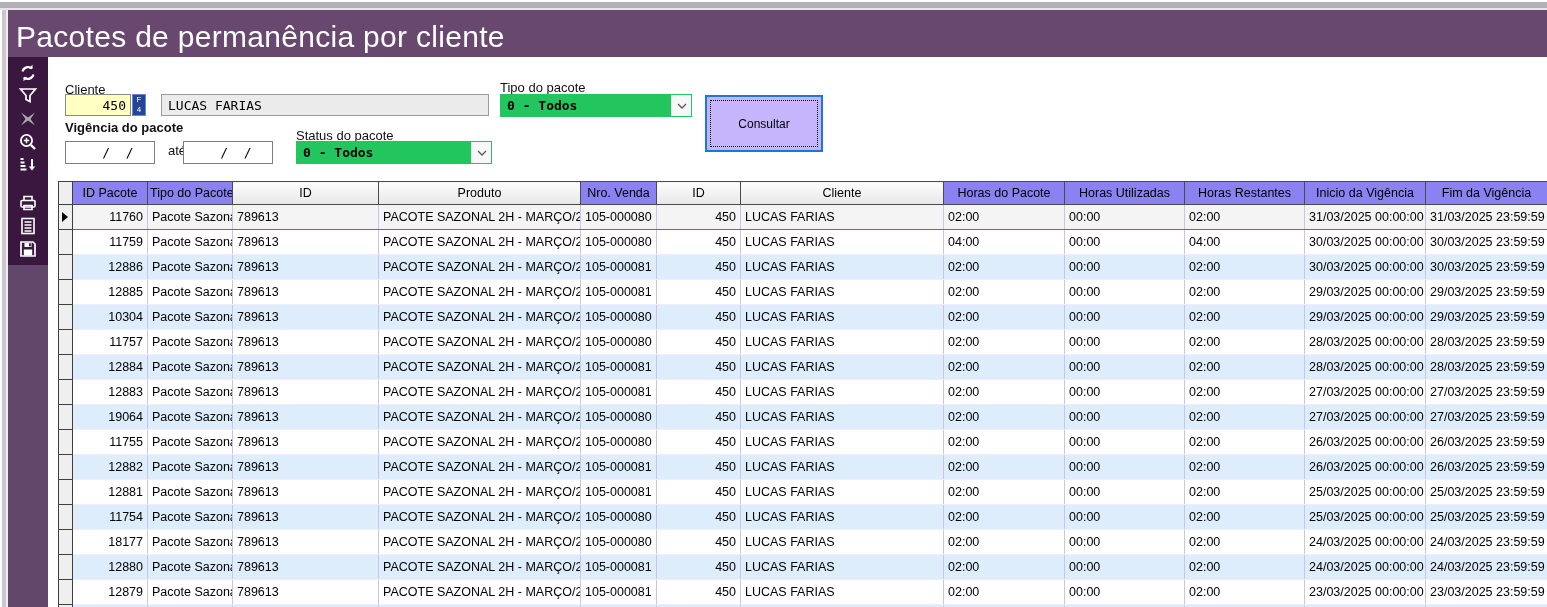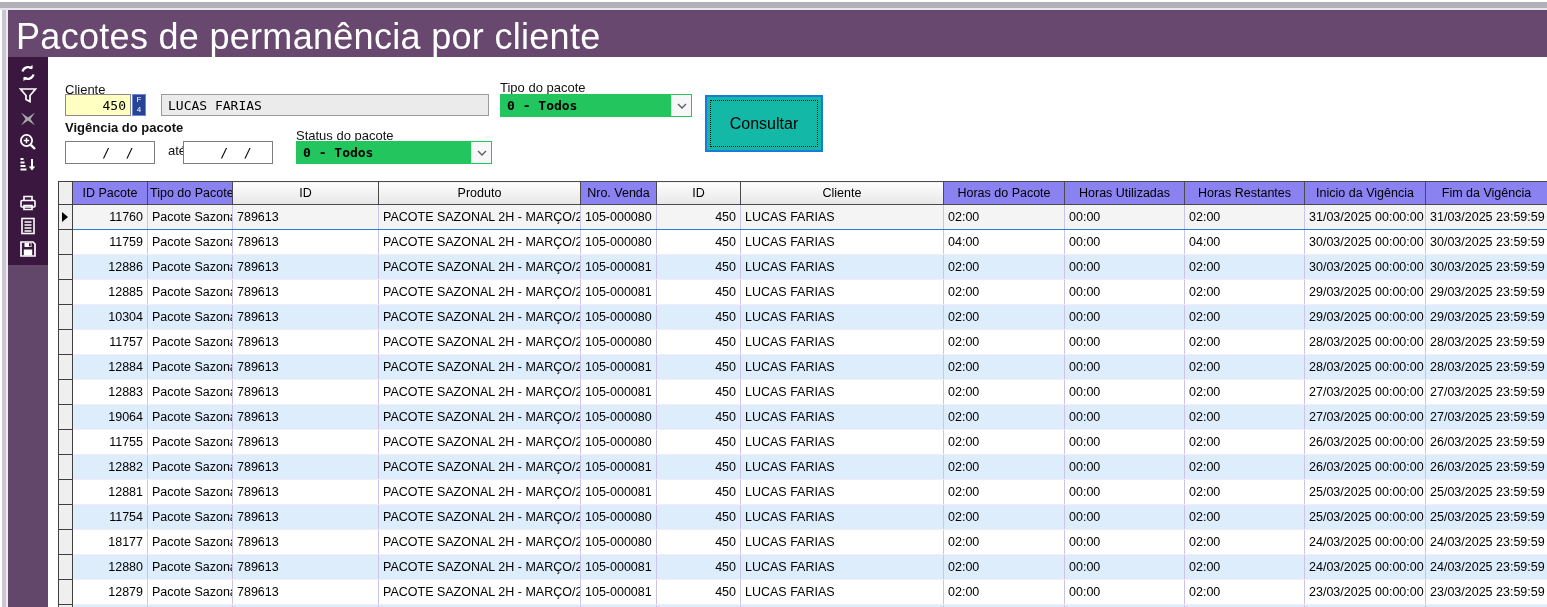--- a/index.html
+++ b/index.html
@@ -19,21 +19,21 @@
   }
   .left-band {
     position:absolute; left:0; top:0; width:8px; height:100%;
     background:linear-gradient(to right,#ffffff 0 2px,#cbc6cf 2px 6px,#efedf1 6px 8px);
     z-index:4;
   }
 
   .titlebar {
     position:absolute; left:8px; top:10px; right:0; height:54px;
     background:#68486f; color:#ffffff; display:flex; align-items:center;
-    padding-left:8px; font-size:36px; font-weight:300; letter-spacing:.3px;
+    padding-left:8px; font-size:30px; font-weight:300; letter-spacing:.3px;
   }
 
   
   .sidebar { position:absolute; left:8px; top:57px; width:40px; bottom:0; }
   .sidebar-dark {
     position:absolute; left:0; top:0; width:40px; height:208px; background:#3a173f;
     display:flex; flex-direction:column; align-items:center; padding-top:5px;
   }
   .sidebar-light { position:absolute; left:0; top:208px; width:40px; bottom:0; background:#63476b; }
   .tool-btn {
@@ -61,21 +61,21 @@
   .cliente-name { left:113px; top:37px; width:328px; height:22px; background:#ecebec; border-color:#9a9aa0; padding-left:6px; }
   .date-box { width:90px; height:23px; justify-content:center; border-color:#7e7e7e; }
   .combo { border-color:#767676; padding-left:7px; font-weight:bold; position:absolute; background:#22c55e;
     font-family:"DejaVu Sans Mono","Liberation Mono",monospace; font-size:13px; display:flex; align-items:center; cursor:default; }
   .combo .chev {
     position:absolute; right:1px; top:1px; bottom:1px; width:20px; background:#f7f6f8;
     display:flex; align-items:center; justify-content:center; border-left:1px solid #e3e2e6;
   }
   .consultar-btn {
     position:absolute; left:657px; top:38px; width:118px; height:57px;
-    background:#14b8a6; border:2px solid #1a7ad9; font-size:16px; color:#000;
+    background:#c4b5fd; border:2px solid #1a7ad9; font-size:12px; color:#000;
     font-family:"Liberation Sans",sans-serif; cursor:pointer; position:absolute;
   }
   .consultar-btn .focus-rect {
     position:absolute; inset:3px; border:1px dotted #000; pointer-events:none;
     display:flex; align-items:center; justify-content:center;
   }
 
   
   .grid { position:absolute; left:58px; top:181px; width:1489px; bottom:0; overflow:hidden; background:#fff; }
   table { border-collapse:collapse; table-layout:fixed; width:1489px; }

